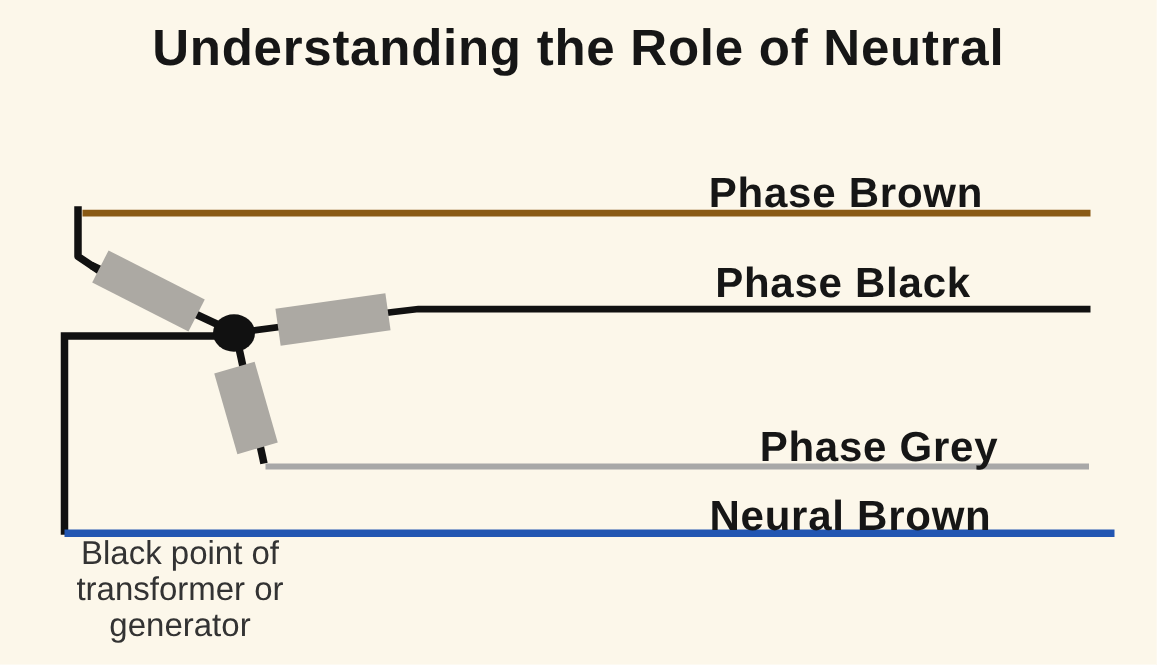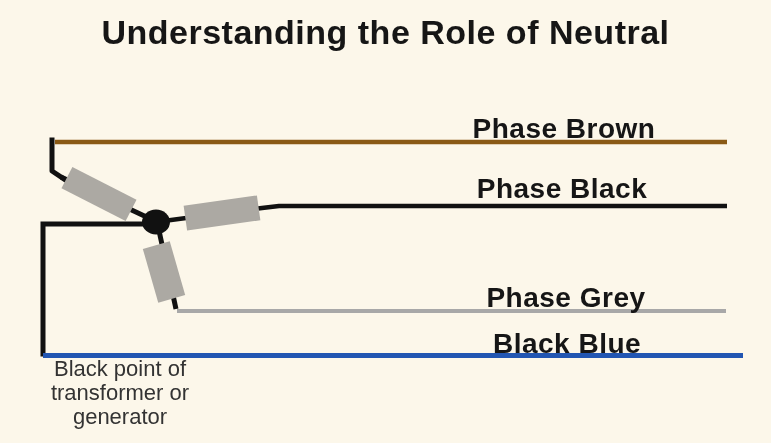--- a/index.html
+++ b/index.html
@@ -86,20 +86,20 @@
 
     <rect class="winding" x="-36" y="-12" width="72" height="24" transform="translate(99,194) rotate(27)"></rect>
     <rect class="winding" x="-37" y="-12.5" width="74" height="25" transform="translate(222,213) rotate(-8)"></rect>
     <rect class="winding" x="-28" y="-14" width="56" height="28" transform="translate(164,272) rotate(74)"></rect>
 
     <ellipse class="star-dot" cx="156" cy="222" rx="14" ry="12.5"></ellipse>
   </svg>
 
   <div class="phase-label" style="left:564px; top:113px;">Phase Brown</div>
   <div class="phase-label" style="left:562px; top:173px;">Phase Black</div>
-  <div class="phase-label" style="left:566px; top:282px;">Phase Grey</div>
-  <div class="phase-label" style="left:567px; top:328px;">Black Blue</div>
+  <div class="phase-label" style="left:586px; top:282px;">Phase Grey</div>
+  <div class="phase-label" style="left:567px; top:328px;">Neural Brown</div>
 
   <div class="star-caption">Black point of
 transformer or
 generator</div>
 
 </div>
 
 </body></html>

